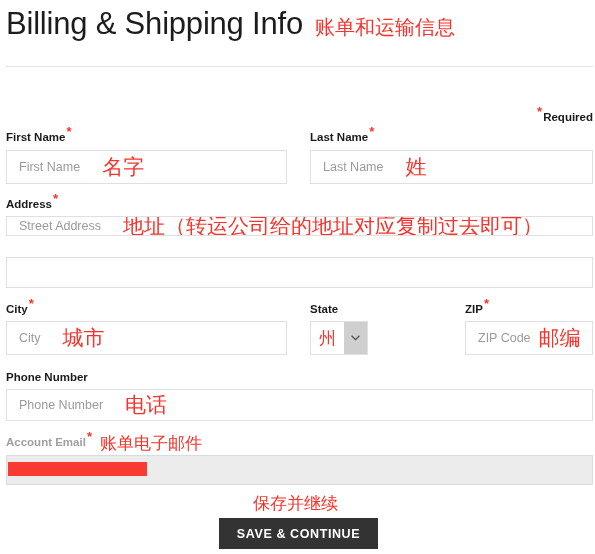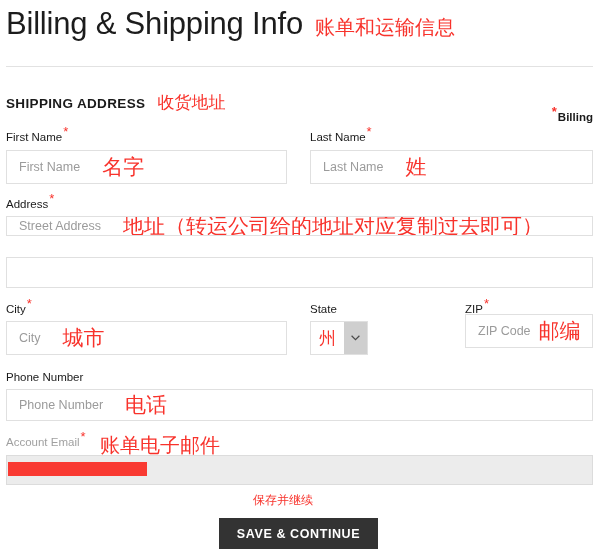--- a/index.html
+++ b/index.html
@@ -75,25 +75,25 @@
     top: 111px;
     font-size: 11.5px;
     font-weight: bold;
     color: #1a1a1a;
   }
 
   
   .flabel {
     position: absolute;
     font-size: 11.5px;
-    font-weight: normal;
-    color: #1a1a1a;
-    white-space: nowrap;
-  }
-  .flabel.muted { color: #a0a0a0; font-weight: normal; }
+    font-weight: bold;
+    color: #1a1a1a;
+    white-space: nowrap;
+  }
+  .flabel.muted { color: #a0a0a0; font-weight: bold; }
   .star {
     color: #f8322b;
     font-size: 13px;
     vertical-align: super;
     line-height: 0;
     margin-left: 1px;
   }
   .star.lead { margin-left: 0; margin-right: 1px; }
 
   
@@ -179,26 +179,22 @@
 
 <div class="page">
 
   <div class="title-row">
     <span class="page-title">Billing &amp; Shipping Info</span>
     <span class="cn title-cn">账单和运输信息</span>
   </div>
 
   <div class="divider"></div>
 
-  <div class="section-row">
-    <span class="section-title">SHIPPING ADDRESS</span>
-    <span class="cn section-cn">收货地址</span>
-  </div>
-
-  <div class="required-note"><span class="star lead">*</span><span>Billing</span></div>
+
+  <div class="required-note"><span class="star lead">*</span><span>Required</span></div>
 
   <div class="flabel" style="left:6px; top:131px;"><span>First Name</span><span class="star">*</span></div>
   <div class="fld" style="left:6px; top:150px; width:281px; height:34px;">
     <span class="ph">First Name</span>
     <span class="cn ann">名字</span>
   </div>
 
   <div class="flabel" style="left:310px; top:131px;"><span>Last Name</span><span class="star">*</span></div>
   <div class="fld" style="left:310px; top:150px; width:283px; height:34px;">
     <span class="ph">Last Name</span>
@@ -225,34 +221,34 @@
   <div class="select-wrap">
     <span class="select-val cn">州</span>
     <span class="select-arrow">
       <svg width="9" height="6" viewBox="0 0 9 6" aria-hidden="true">
           <path d="M0.6 0.8 L4.5 4.6 L8.4 0.8" fill="none" stroke="#4a4a4a" stroke-width="1.2"></path>
         </svg>
     </span>
   </div>
 
   <div class="flabel" style="left:465px; top:303px;"><span>ZIP</span><span class="star">*</span></div>
-  <div class="fld" style="left:465px; top:314px; width:128px; height:34px;">
+  <div class="fld" style="left:465px; top:321px; width:128px; height:34px;">
     <span class="ph">ZIP Code</span>
     <span class="cn ann" style="margin-left:8px;">邮编</span>
   </div>
 
   <div class="flabel" style="left:6px; top:371px;"><span>Phone Number</span></div>
   <div class="fld" style="left:6px; top:389px; width:587px; height:32px;">
     <span class="ph">Phone Number</span>
     <span class="cn ann">电话</span>
   </div>
 
   <div class="flabel muted" style="left:6px; top:436px;"><span>Account Email</span><span class="star">*</span></div>
-  <span class="cn ann-float" style="left:100px; top:432px; font-size:20px;">账单电子邮件</span>
+  <span class="cn ann-float" style="left:100px; top:432px; font-size:17px;">账单电子邮件</span>
   <div class="fld disabled" style="left:6px; top:455px; width:587px; height:30px;">
     <span class="ph"></span>
   </div>
   <div class="redact"></div>
 
-  <span class="cn ann-float" style="left:253px; top:492px; font-size:12px;">保存并继续</span>
+  <span class="cn ann-float" style="left:253px; top:492px; font-size:17px;">保存并继续</span>
   <button class="save-btn">SAVE &amp; CONTINUE</button>
 
 </div>
 
 </body></html>

